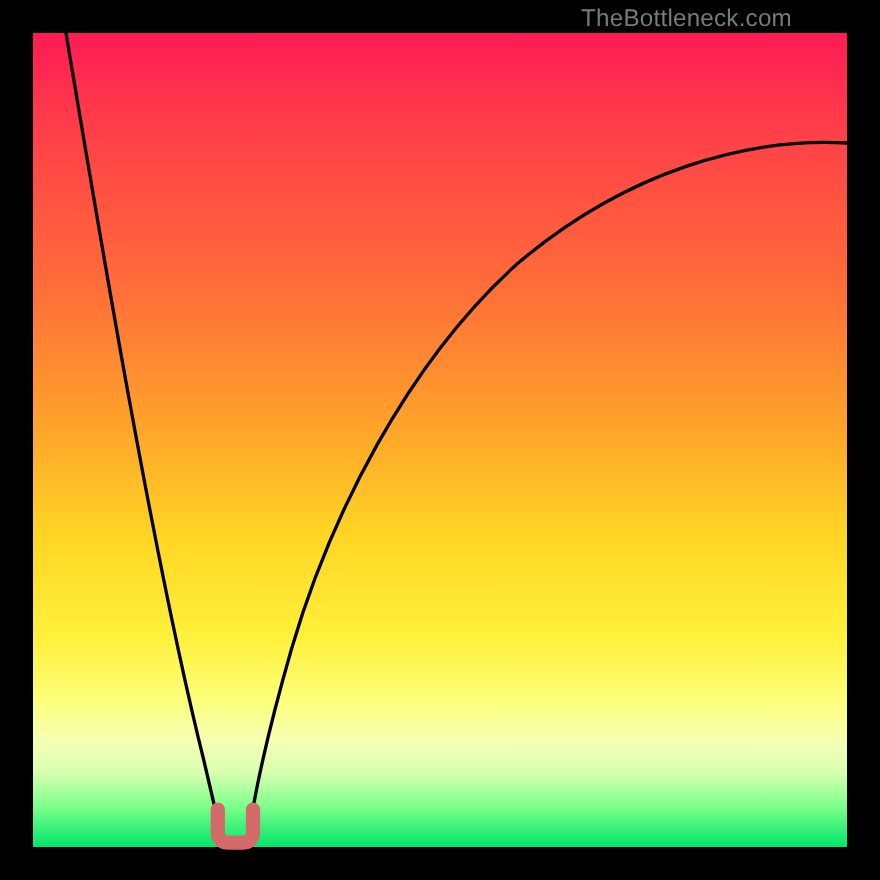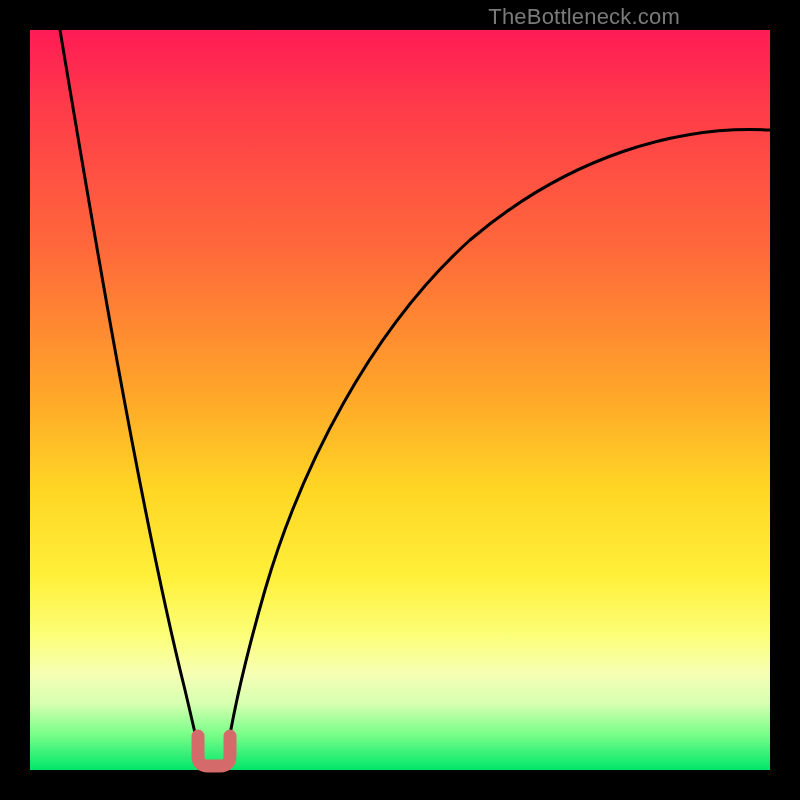--- a/index.html
+++ b/index.html
@@ -9,20 +9,21 @@
     height: 800px;
     overflow: hidden;
     background: #000;
     font-family: Arial, Helvetica, sans-serif;
   }
   .frame {
     position: relative;
     width: 690px;
     height: 800px;
     background: #000;
+    padding-left: 40px;
   }
   .plot-area {
     position: absolute;
     left: 30px;
     top: 30px;
     width: 740px;
     height: 740px;
     
     background: linear-gradient(to bottom,
       #ff1b55 0%,

